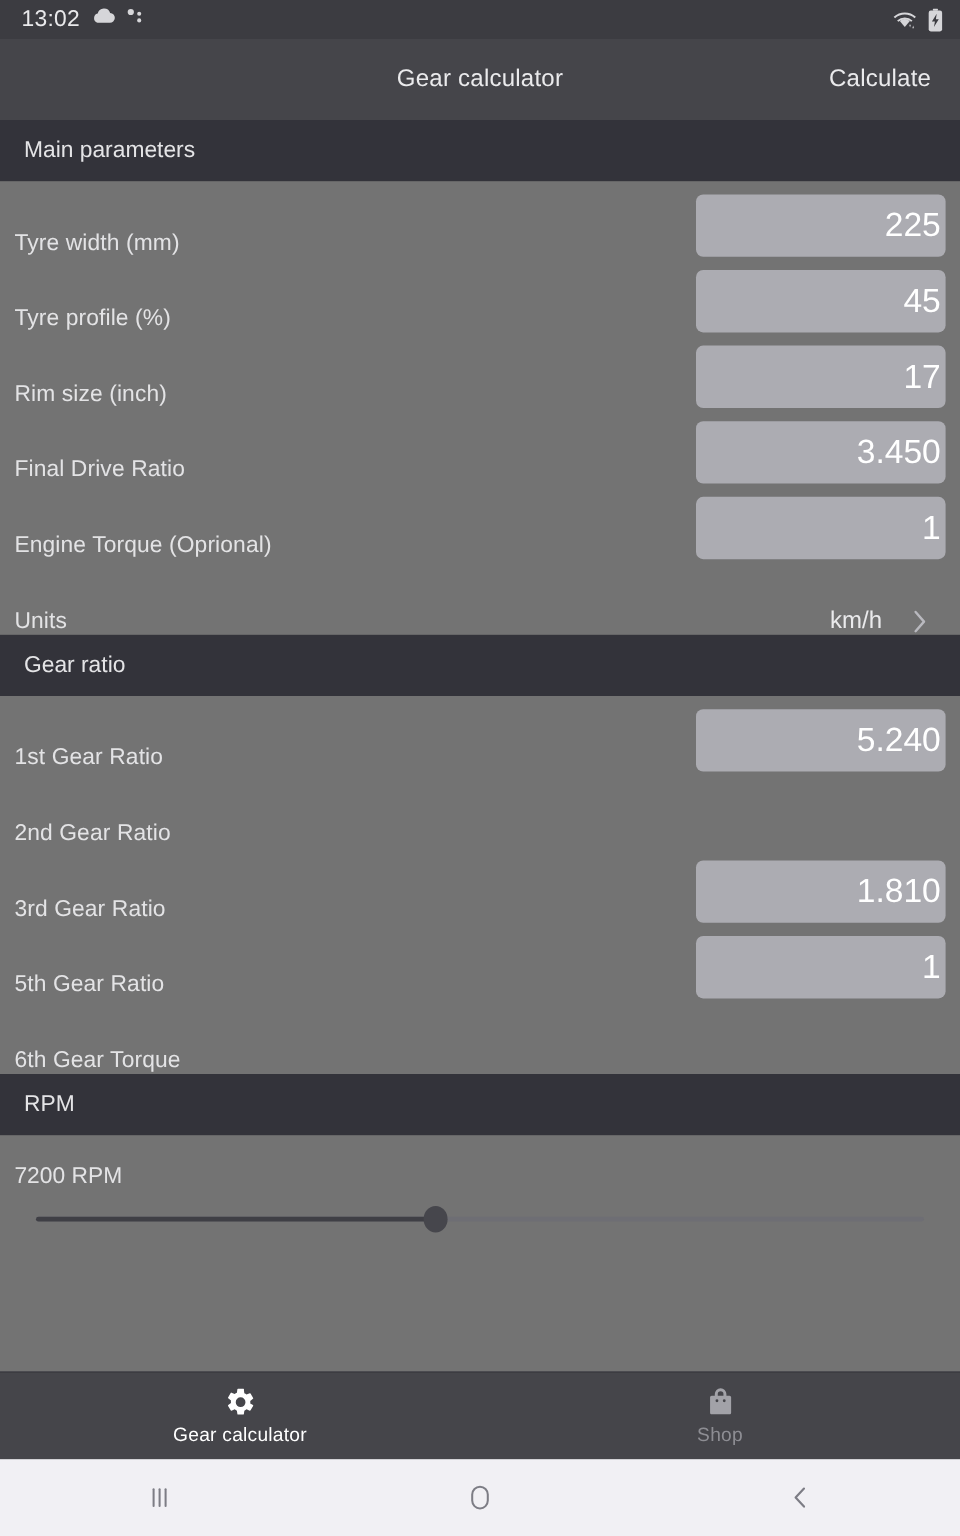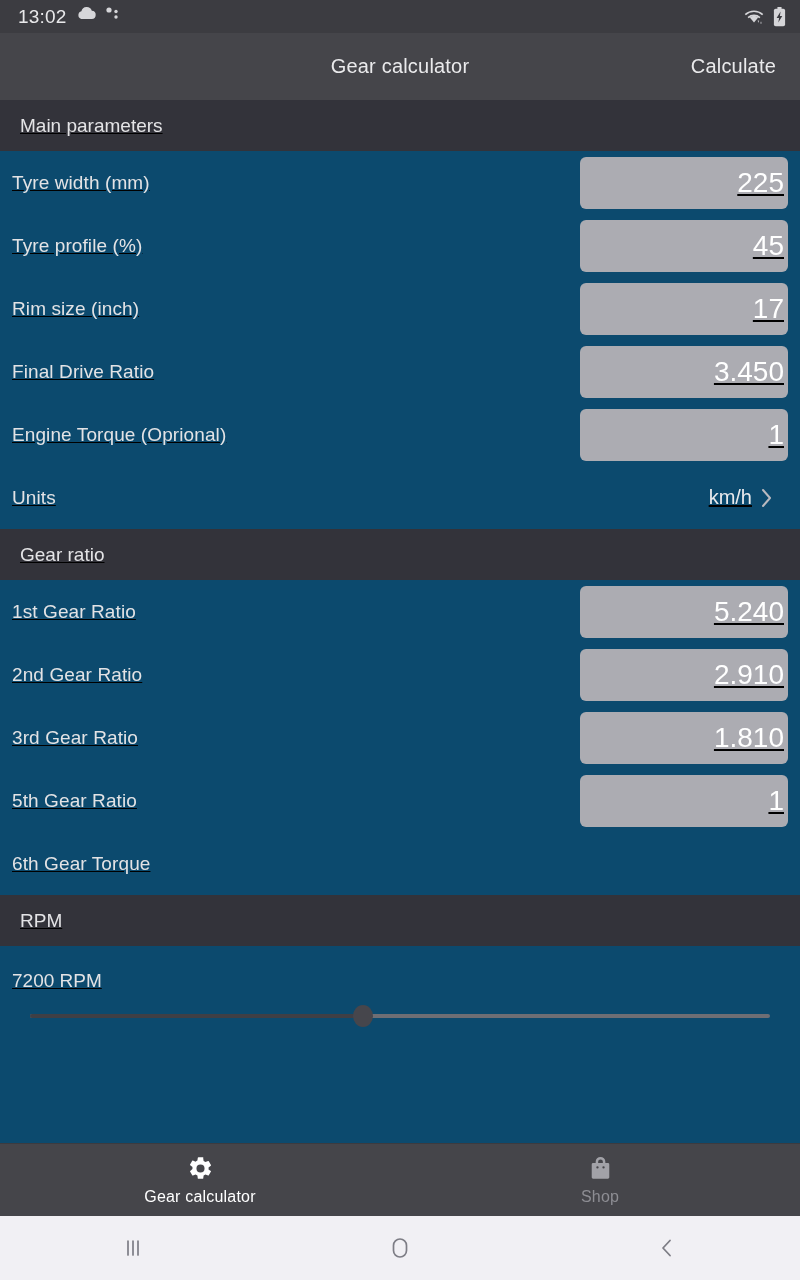--- a/index.html
+++ b/index.html
@@ -35,33 +35,34 @@
   }
   .appbar-action{
     margin-left:auto; margin-right:24px;
     font-size:20px; color:#eaeaec; letter-spacing:.2px;
     position:relative; z-index:2;
   }
 
   
   .content{
     position:absolute; top:100px; bottom:137px; left:0; right:0;
-    background:#0c4a6e; overflow:hidden;text-decoration:underline;
+    background:#737373; overflow:hidden;
   }
 
   .section-header{
     height:51px; background:#33333a;
     display:flex; align-items:center;
     padding-left:20px;
     font-size:19px; color:#e4e4e6;
   }
 
   .row{
-    height:63px; display:flex; align-items:center;
+    height:63px; display:flex; align-items:flex-end;
     padding:0 12px 0 12px;
+    gap:17px;
   }
   .row-label{
     font-size:19px; color:#e3e3e5; letter-spacing:.1px;
     padding-left:0;
   }
   .spacer{ flex:1; }
 
   .field{
     width:208px; height:52px;
     background:#acacb2;
@@ -216,21 +217,20 @@
 
   <div class="row">
     <span class="row-label">1st Gear Ratio</span>
     <span class="spacer"></span>
     <div class="field">5.240</div>
   </div>
 
   <div class="row">
     <span class="row-label">2nd Gear Ratio</span>
     <span class="spacer"></span>
-    <div class="field">2.910</div>
   </div>
 
   <div class="row">
     <span class="row-label">3rd Gear Ratio</span>
     <span class="spacer"></span>
     <div class="field">1.810</div>
   </div>
 
 
   <div class="row">

